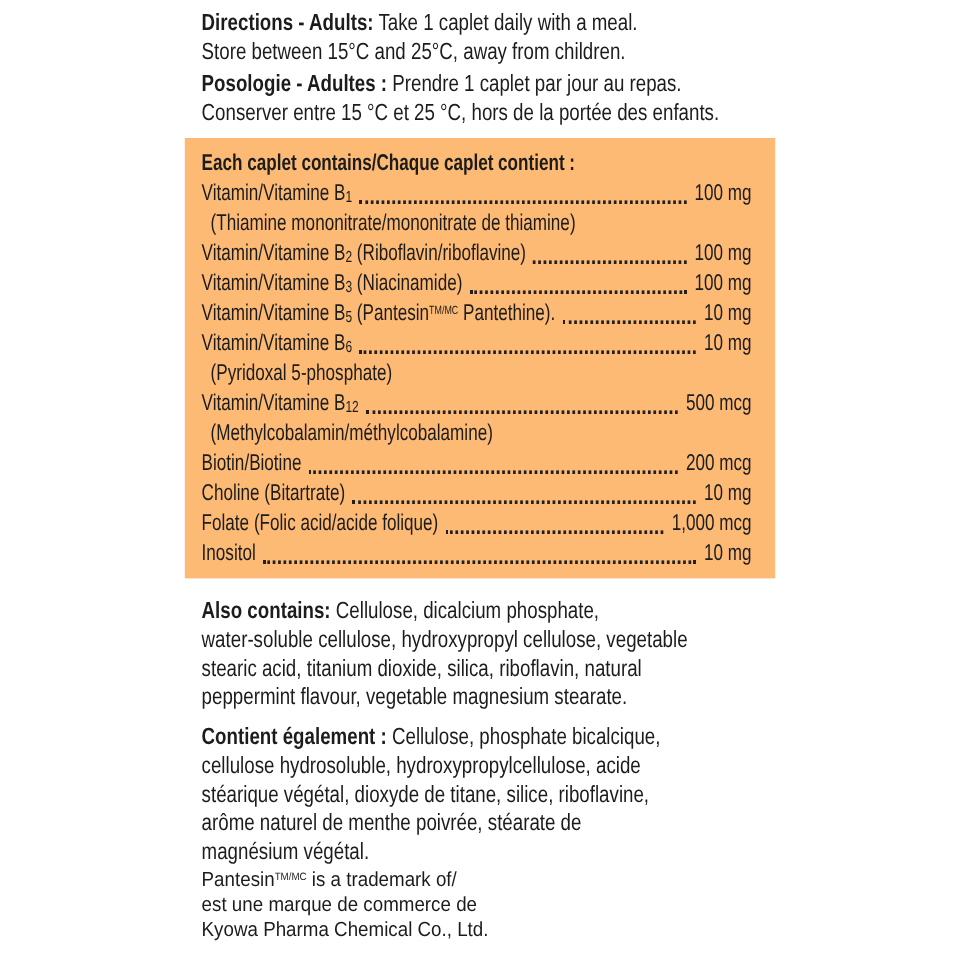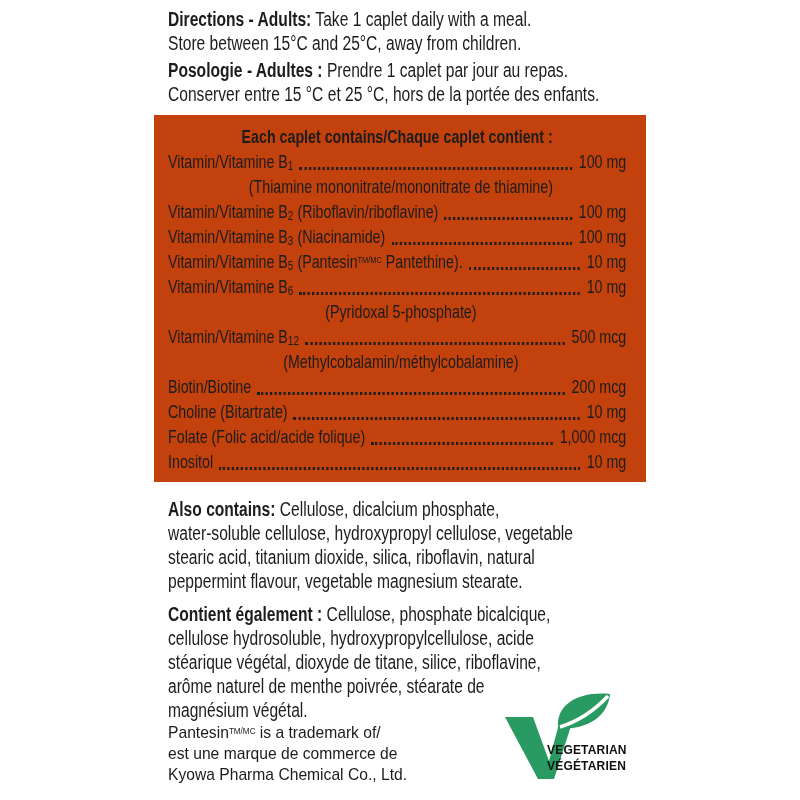--- a/index.html
+++ b/index.html
@@ -130,21 +130,21 @@
   <div class="para cx80">
     <div class="line"><span class="b">Directions - Adults:</span><span> Take 1 caplet daily with a meal.</span></div>
     <div class="line"><span>Store between 15°C and 25°C, away from children.</span></div>
   </div>
 
   <div class="para cx80 mt3">
     <div class="line"><span class="b">Posologie - Adultes :</span><span> Prendre 1 caplet par jour au repas.</span></div>
     <div class="line"><span>Conserver entre 15 °C et 25 °C, hors de la portée des enfants.</span></div>
   </div>
 
-  <div class="panel" id="facts-panel" style="background: #c2410c; text-align: center;">
+  <div class="panel" id="facts-panel" style="background: #fdba74;">
     <div class="panel-inner">
       <div class="phead">Each caplet contains/Chaque caplet contient :</div>
 
       <div class="prow">
         <span class="nm"><span>Vitamin/Vitamine B</span><sub>1</sub></span>
         <span class="leader"></span>
         <span class="val">100 mg</span>
       </div>
       <div class="contline" id="cont-b1">(Thiamine mononitrate/mononitrate de thiamine)</div>
 
@@ -221,26 +221,15 @@
     <div class="line">magnésium végétal.</div>
   </div>
 
   <div class="bottom">
     <div class="tmk cx92">
       <div class="line"><span>Pantesin</span><span class="tm">TM/MC</span><span> is a trademark of/</span></div>
       <div class="line">est une marque de commerce de</div>
       <div class="line">Kyowa Pharma Chemical Co., Ltd.</div>
     </div>
 
-    <div class="logo">
-      <svg width="130" height="92" viewBox="0 0 130 92" aria-hidden="true">
-        <path id="v-shape" d="M3 28 L31 28 L47 72 L61 20 L76 15 L52 90 L36 90 Z" fill="#2a9a63"></path>
-        <path id="leaf-shape" d="M56 38 C54 16 76 2 108 5 C106 26 88 40 58 40 Z" fill="#2a9a63"></path>
-        <path id="leaf-vein" d="M58 38 C74 33 92 22 106 7" fill="none" stroke="#ffffff" stroke-width="3.5"></path>
-      </svg>
-      <div class="logo-text">
-        <div>VEGETARIAN</div>
-        <div>VÉGÉTARIEN</div>
-      </div>
-    </div>
   </div>
 
 </div>
 
 </body></html>

